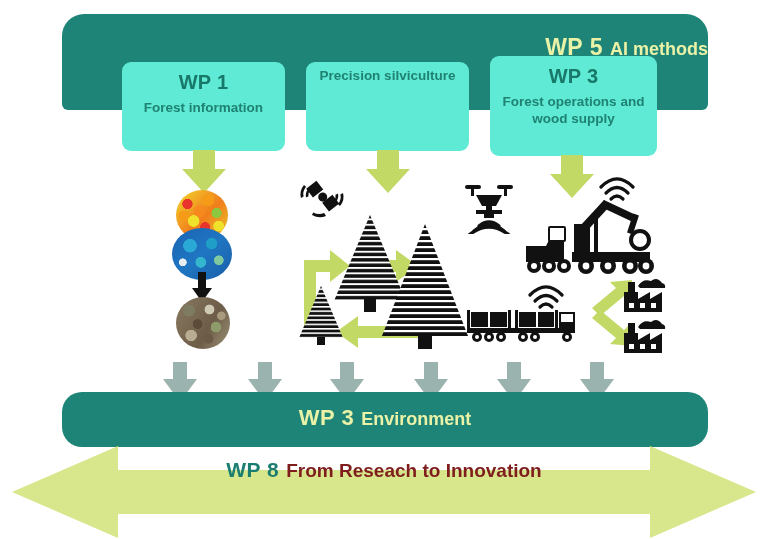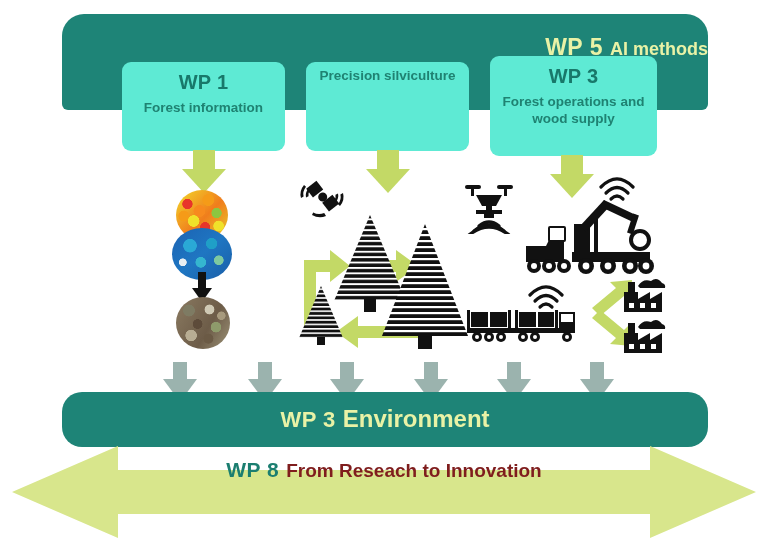--- a/index.html
+++ b/index.html
@@ -85,21 +85,21 @@
   .grey .hd{position:absolute;left:0;top:17px;width:0;height:0;
      border-left:17px solid transparent;border-right:17px solid transparent;
      border-top:23px solid #9bb3ae;}
 
   
   .wp4-box{position:absolute;left:62px;top:392px;width:646px;height:55px;
            background:#1e8477;border-radius:20px;}
   .wp4-title{position:absolute;left:0;top:13px;width:646px;text-align:center;
              white-space:nowrap;}
   .wp4-title .wp-num{color:#e9f2a6;font-size:22px;}
-  .wp4-title .wp-sub{color:#e9f2a6;font-size:24px;margin-left:7px;}
+  .wp4-title .wp-sub{color:#e9f2a6;font-size:18px;margin-left:7px;}
 
   
   #wp6{position:absolute;left:0;top:444px;width:768px;height:95px;}
   #wp6 svg{display:block;}
   .wp6-title{position:absolute;left:0;top:14px;width:768px;text-align:center;
              white-space:nowrap;}
   .wp6-title .wp-num{color:#1b7e70;font-size:21px;}
   .wp6-title .wp-sub{color:#7f1d1d;font-size:19px;margin-left:7px;}
 </style>
 </head>

